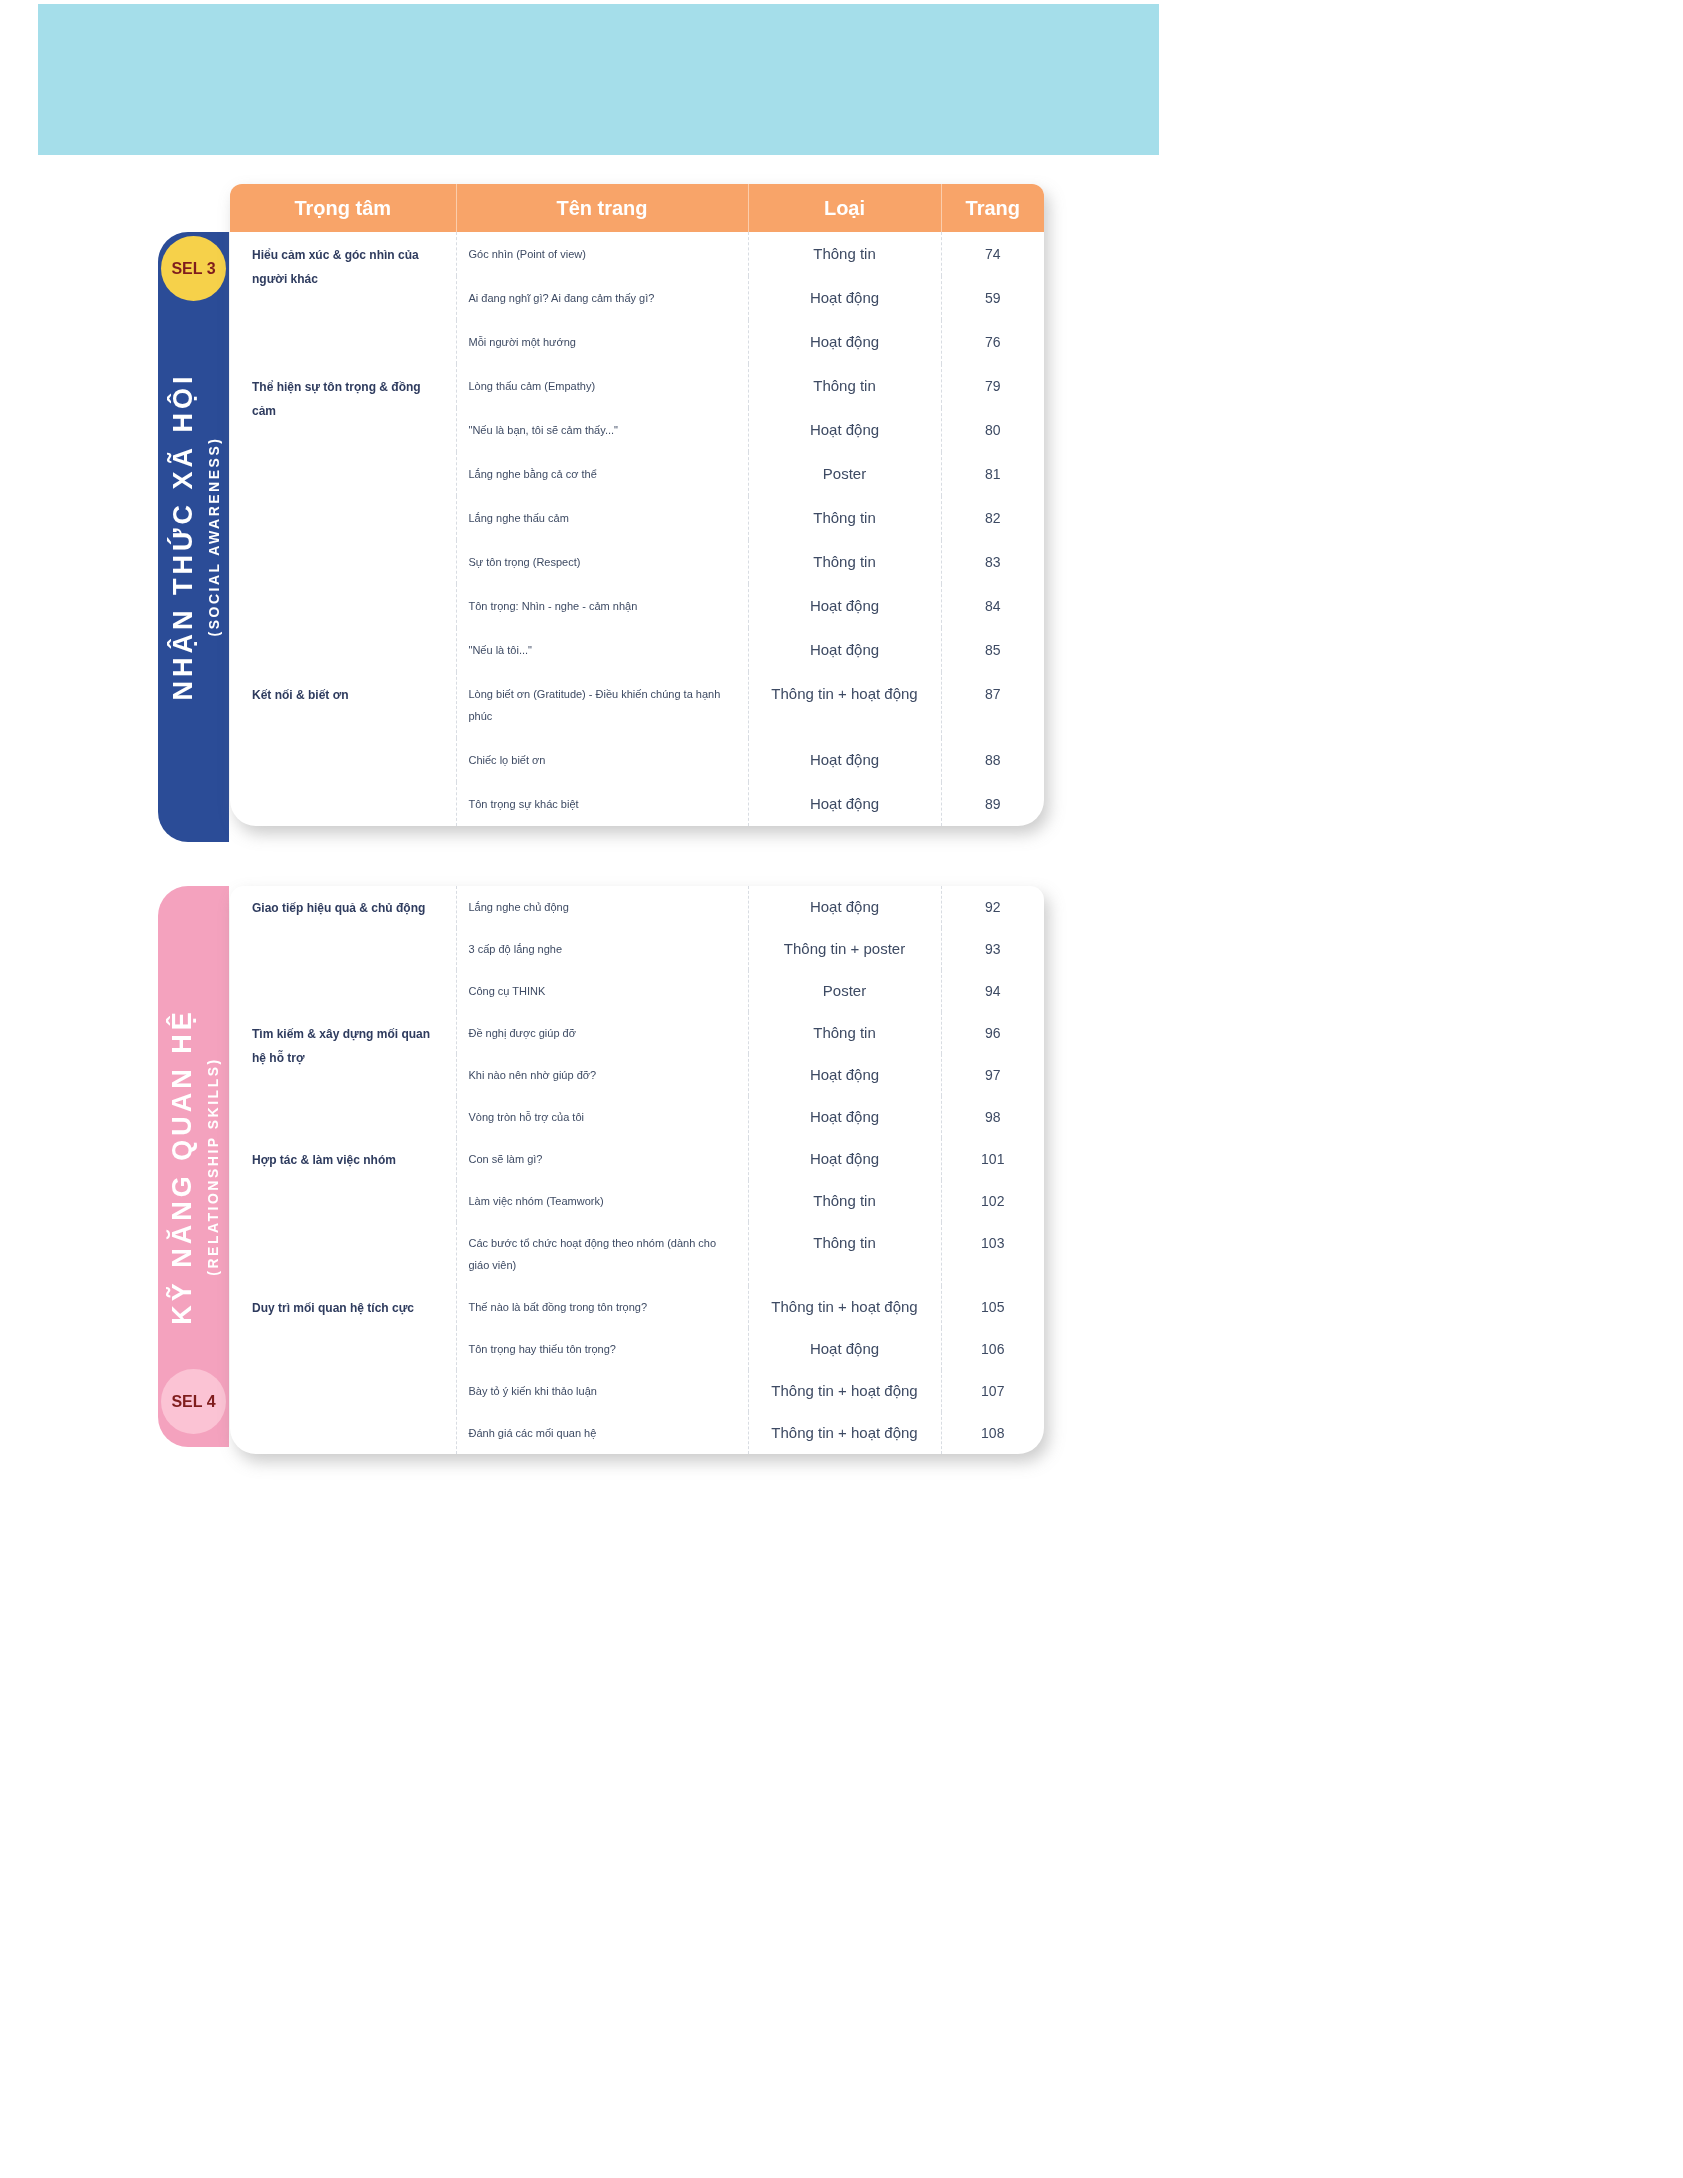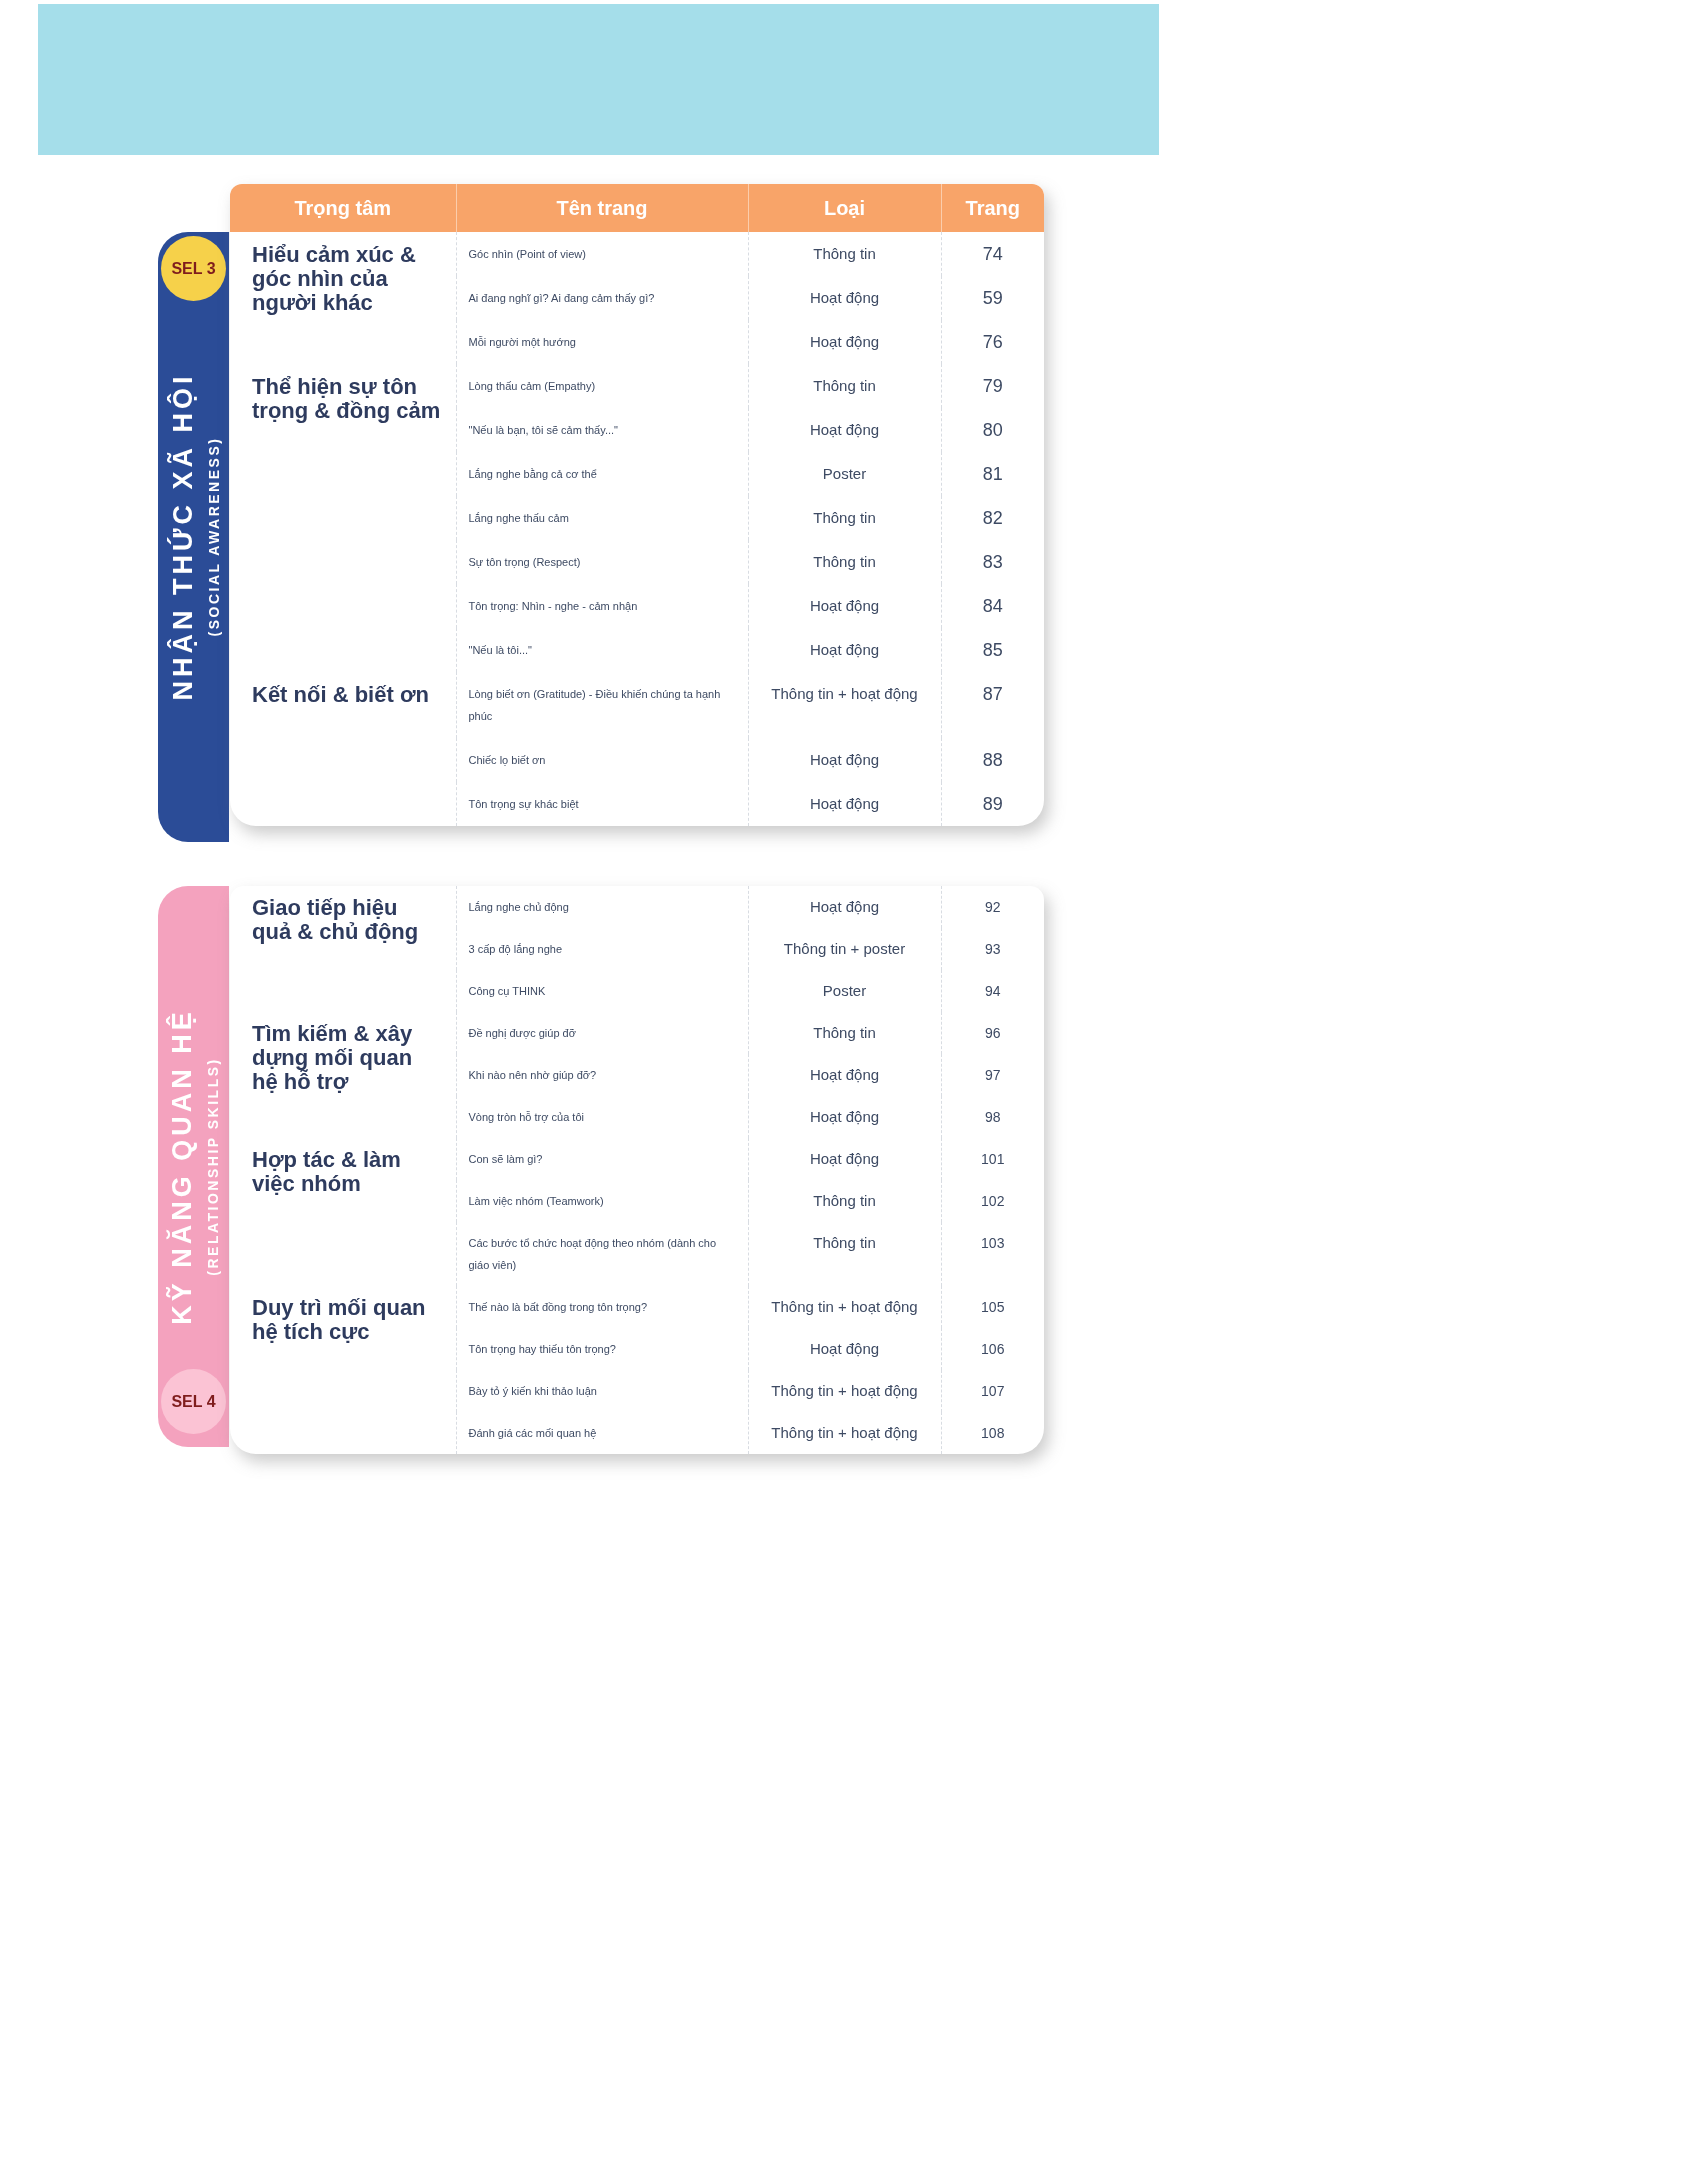--- a/index.html
+++ b/index.html
@@ -88,26 +88,26 @@
     vertical-align: middle;
   }
   thead th + th { border-left: 1px solid rgba(255,255,255,0.45); }
 
   td { vertical-align: top; color: #3D4A63; }
   .s1 td { padding-top: 11px; padding-bottom: 11px; }
   .s2 td { padding-top: 10px; padding-bottom: 10px; }
 
   td.c1 {
     padding-left: 22px; padding-right: 14px;
-    font-weight: bold; font-size: 22px; line-height: 24px;
+    font-weight: bold; font-size: 12px; line-height: 24px;
     color: #2E3B5E;
   }
   td.c2 { padding-left: 12px; padding-right: 10px; font-size: 11px; line-height: 22px; }
   td.c3 { text-align: center; font-size: 15px; line-height: 22px; padding-left: 4px; padding-right: 4px; }
-  td.c4 { text-align: center; font-size: 18px; line-height: 22px; }
+  td.c4 { text-align: center; font-size: 14px; line-height: 22px; }
   .s2 td.c4 { font-size: 14px; }
 
   tbody td.c2, tbody td.c3, tbody td.c4 { border-left: 1px dashed #D8DCE2; }
 </style>
 </head>
 <body>
 
 <div class="page">
 
   <div class="banner"></div>

